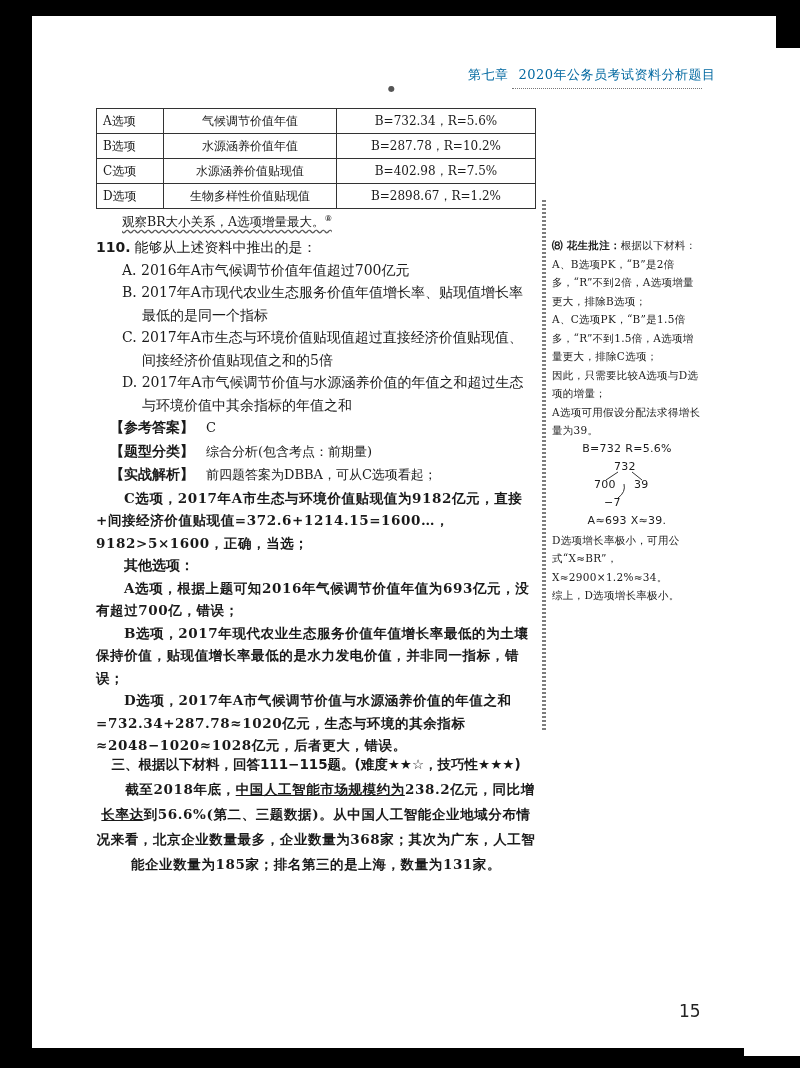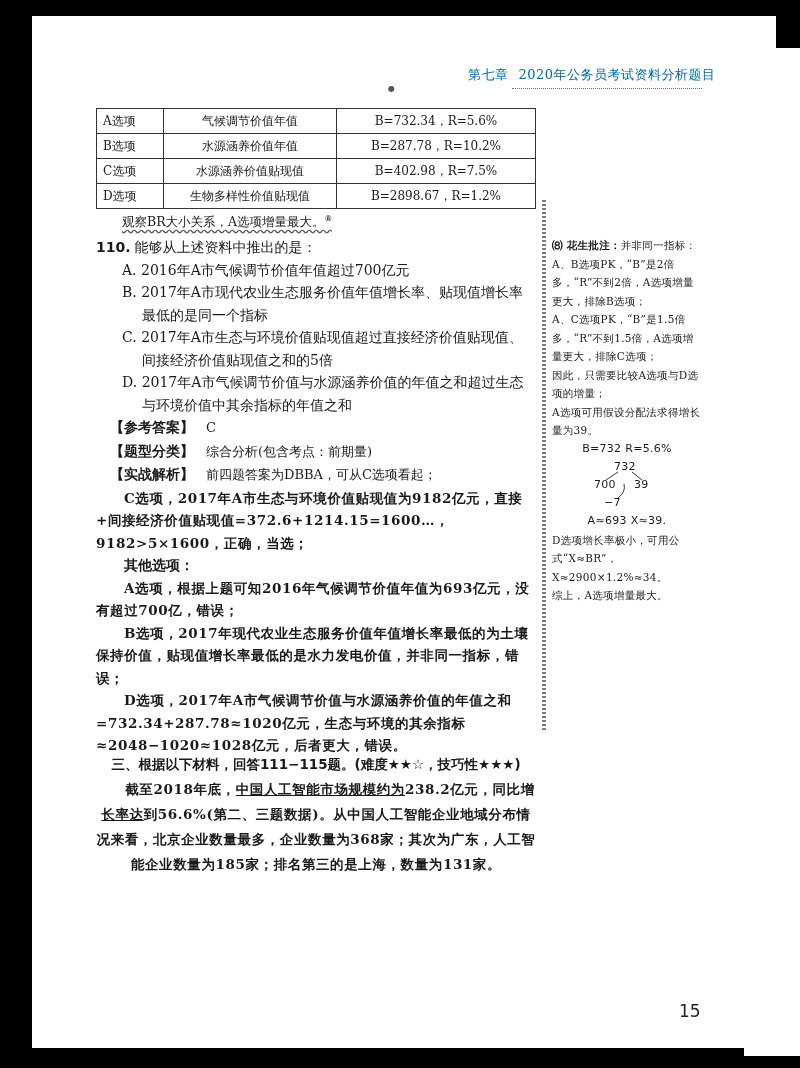--- a/index.html
+++ b/index.html
@@ -133,35 +133,35 @@
 </div>
 
 <div class="section3">
   <div class="s-title">三、根据以下材料，回答111−115题。(难度★★☆，技巧性★★★)</div>
   <div class="para"><span>截至2018年底，</span><span class="u">中国人工智能市场规模约为</span><span>238.2亿元，同比增</span><span class="u">长率达</span><span>到56.6%(第二、三题数据)。从中国人工智能企业地域分布情况来看，北京企业数量最多，企业数量为368家；其次为广东，人工智能企业数量为185家；排名第三的是上海，数量为131家。</span></div>
 </div>
 
 <div class="wavy-divider"></div>
 
 <div class="side">
-  <div><span class="side-title">⑻ 花生批注：</span><span>并非同一指标：</span></div>
+  <div><span class="side-title">⑻ 花生批注：</span><span>根据以下材料：</span></div>
   <div>A、B选项PK，“B”是2倍多，“R”不到2倍，A选项增量更大，排除B选项；</div>
   <div>A、C选项PK，“B”是1.5倍多，“R”不到1.5倍，A选项增量更大，排除C选项；</div>
   <div>因此，只需要比较A选项与D选项的增量；</div>
   <div>A选项可用假设分配法求得增长量为39。</div>
   <div class="center">B=732  R=5.6%</div>
   <div class="tree">
     <svg width="150" height="54">
       <line x1="66" y1="14" x2="54" y2="22" stroke="#333" stroke-width="1"></line>
       <line x1="80" y1="14" x2="90" y2="22" stroke="#333" stroke-width="1"></line>
       <path d="M72 26 Q74 34 66 40" stroke="#333" fill="none" stroke-width="1"></path>
     </svg>
     <span style="left:62px; top:0px;">732</span>
     <span style="left:42px; top:18px;">700</span>
     <span style="left:82px; top:18px;">39</span>
     <span style="left:52px; top:36px;">−7</span>
   </div>
   <div class="center">A≈693  X≈39.</div>
   <div>D选项增长率极小，可用公式“X≈BR”，X≈2900×1.2%≈34。</div>
-  <div>综上，A选项增量最大。</div>
+  <div>综上，D选项增长率极小。</div>
 </div>
 
 <div class="page-number">15</div>
 
 </body></html>

